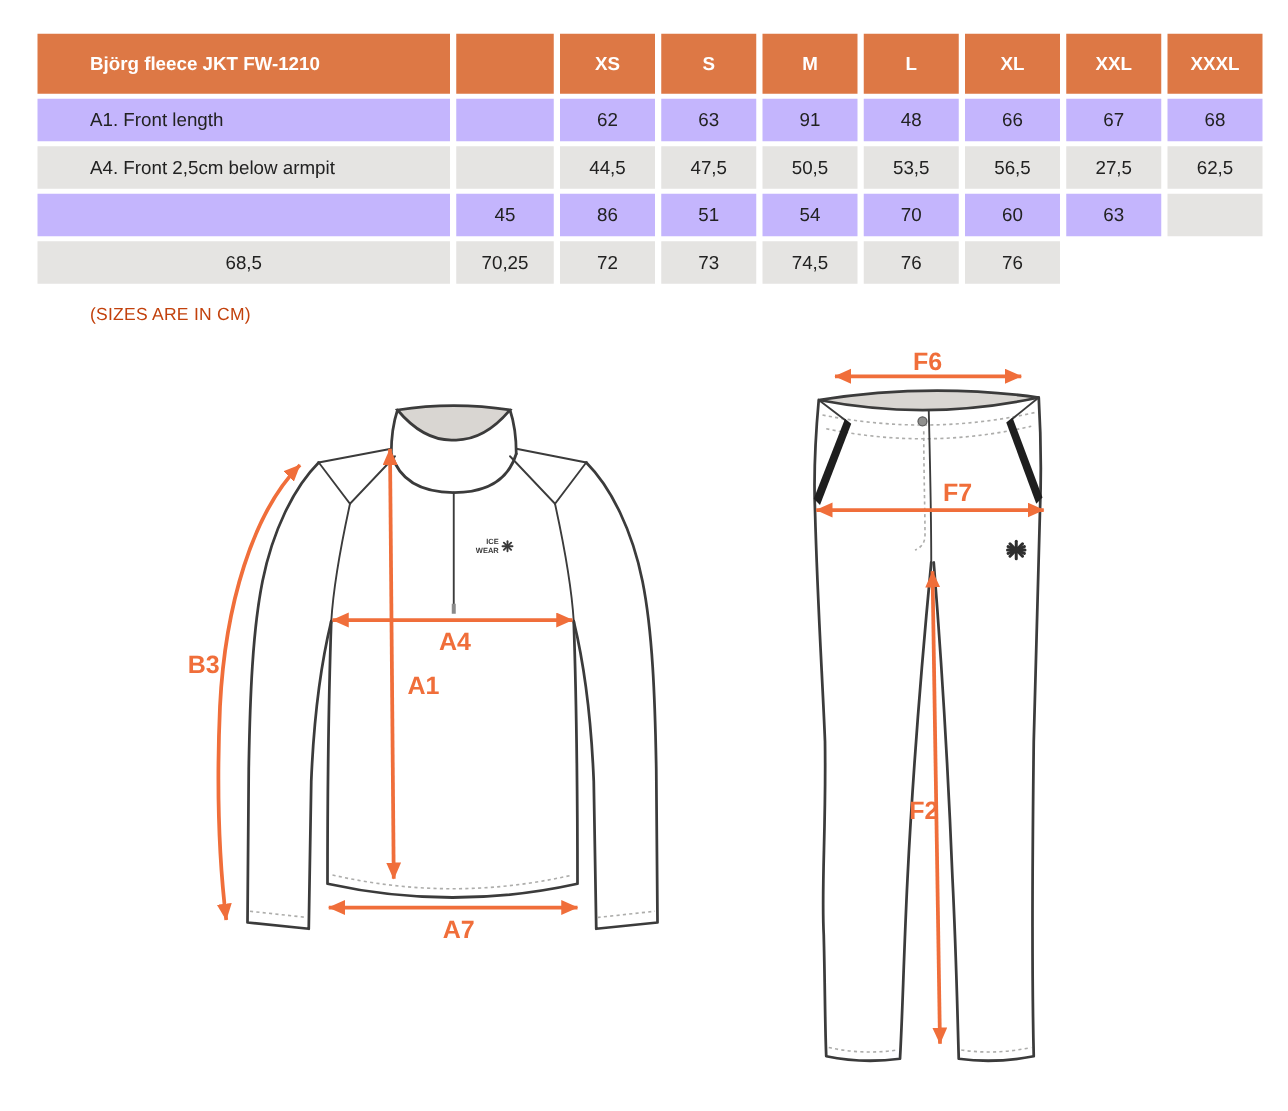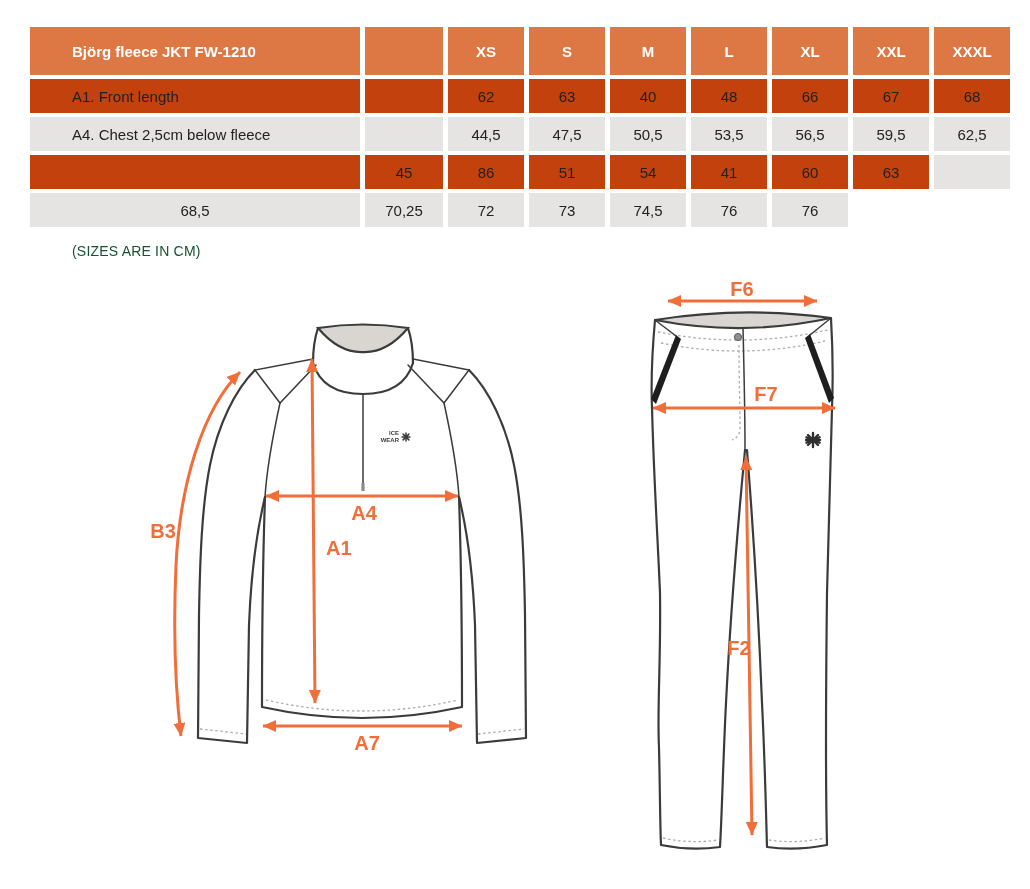--- a/index.html
+++ b/index.html
@@ -12,27 +12,27 @@
     display:grid;
     grid-template-columns:330px 78px repeat(7,76px);
     grid-template-rows:48px repeat(4,34px);
     column-gap:5px; row-gap:4px;
     width:840px;
   }
   .cell{ display:flex; align-items:center; justify-content:center;
          font-size:15px; color:#222; }
   .cell.head{ background:#DD7845; color:#ffffff; font-weight:bold; }
   .cell.label, .cell.head.title{ justify-content:flex-start; padding-left:42px; }
-  .bg-a{ background:#c2410c; }
+  .bg-a{ background:#c4b5fd; }
   .bg-b{ background:#E5E4E2; }
 
   
   .note{
     position:absolute; left:72px; top:243px;
-    color:#14532d; font-size:14px; letter-spacing:.2px;
+    color:#c2410c; font-size:14px; letter-spacing:.2px;
   }
 
   
   svg{ position:absolute; overflow:visible; }
   #jacket-svg{ left:140px; top:295px; }
   #pants-svg{ left:635px; top:283px; }
   .outline{ fill:none; stroke:#3B3B3B; stroke-width:2.2; stroke-linecap:round; stroke-linejoin:round; }
   .seam{ fill:none; stroke:#3B3B3B; stroke-width:1.5; stroke-linecap:round; }
   .stitch{ fill:none; stroke:#ADADAB; stroke-width:1.3; stroke-dasharray:2.5 2.6; }
   .greyfill{ fill:#D9D6D2; stroke:#3B3B3B; stroke-width:2.2; }
@@ -54,42 +54,42 @@
   <div class="cell head">M</div>
   <div class="cell head">L</div>
   <div class="cell head">XL</div>
   <div class="cell head">XXL</div>
   <div class="cell head">XXXL</div>
 
   <div class="cell label bg-a">A1. Front length</div>
   <div class="cell bg-a"></div>
   <div class="cell bg-a">62</div>
   <div class="cell bg-a">63</div>
-  <div class="cell bg-a">40</div>
+  <div class="cell bg-a">91</div>
   <div class="cell bg-a">48</div>
   <div class="cell bg-a">66</div>
   <div class="cell bg-a">67</div>
   <div class="cell bg-a">68</div>
 
-  <div class="cell label bg-b">A4. Chest 2,5cm below fleece</div>
+  <div class="cell label bg-b">A4. Front 2,5cm below armpit</div>
   <div class="cell bg-b"></div>
   <div class="cell bg-b">44,5</div>
   <div class="cell bg-b">47,5</div>
   <div class="cell bg-b">50,5</div>
   <div class="cell bg-b">53,5</div>
   <div class="cell bg-b">56,5</div>
-  <div class="cell bg-b">59,5</div>
+  <div class="cell bg-b">27,5</div>
   <div class="cell bg-b">62,5</div>
 
   <div class="cell bg-a"></div>
   <div class="cell bg-a">45</div>
   <div class="cell bg-a">86</div>
   <div class="cell bg-a">51</div>
   <div class="cell bg-a">54</div>
-  <div class="cell bg-a">41</div>
+  <div class="cell bg-a">70</div>
   <div class="cell bg-a">60</div>
   <div class="cell bg-a">63</div>
 
   <div class="cell bg-b"></div>
   <div class="cell bg-b">68,5</div>
   <div class="cell bg-b">70,25</div>
   <div class="cell bg-b">72</div>
   <div class="cell bg-b">73</div>
   <div class="cell bg-b">74,5</div>
   <div class="cell bg-b">76</div>

